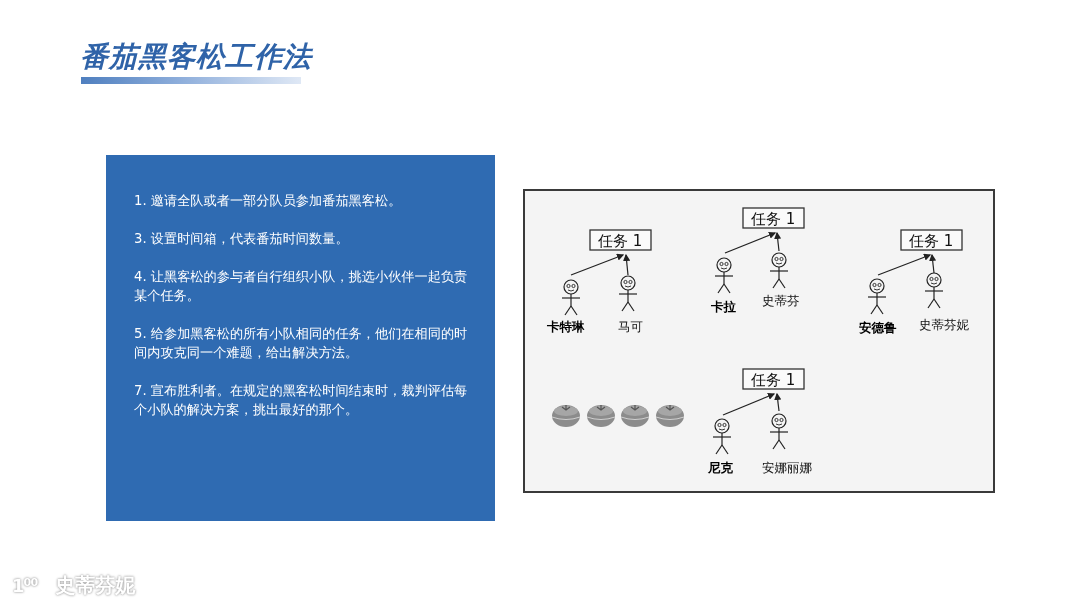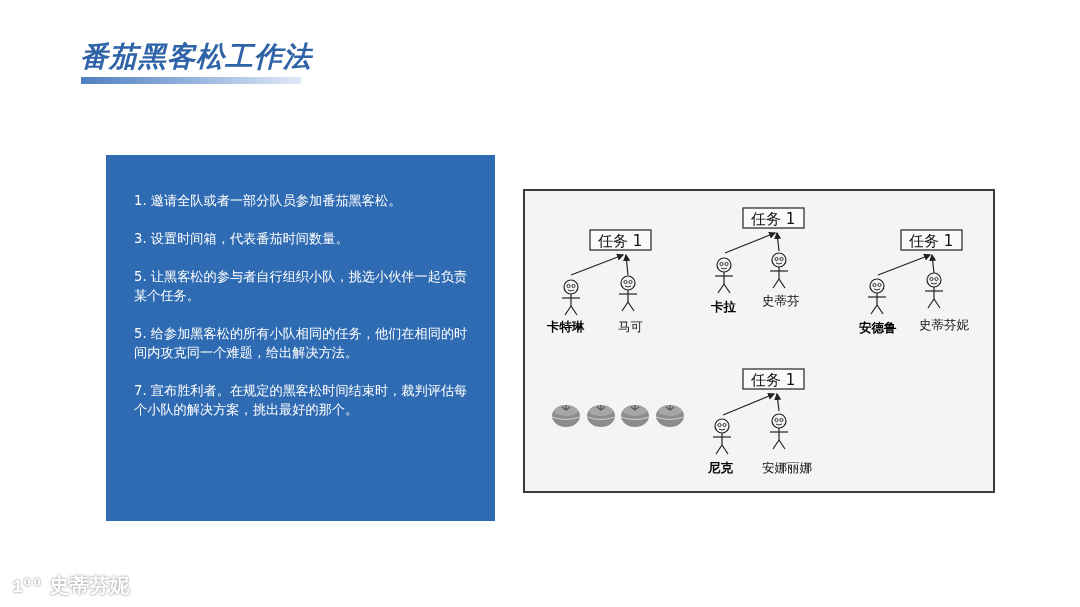--- a/index.html
+++ b/index.html
@@ -27,34 +27,34 @@
     box-sizing: border-box; border: 2px solid #3a3a3a; background: #f4f4f4;
   }
   .figure-box svg { position: absolute; left: 0; top: 0; }
   .task-label { font-family: "DejaVu Sans", sans-serif; font-size: 15px; fill: #111; }
   .name-bold { font-family: "DejaVu Serif", serif; font-size: 12.5px; font-weight: bold; fill: #000; }
   .name-reg { font-family: "DejaVu Serif", serif; font-size: 12.5px; fill: #111; }
   .watermark {
     position: absolute; left: 12px; top: 572px;
     font-size: 20px; color: #ffffff; font-weight: bold;
     text-shadow: 0 0 2px #9a9a9a, 0 0 3px #bdbdbd;
-    display: flex; align-items: center; gap: 8px; font-family: Liberation Mono, monospace;
+    display: flex; align-items: center; gap: 18px;
   }
   .wm-logo { font-size: 18px; letter-spacing: -1px; }
 </style>
 </head>
 <body>
 
 <div class="title">番茄黑客松工作法</div>
 <div class="title-underline"></div>
 
 <div class="steps-panel">
   <div class="step">1. 邀请全队或者一部分队员参加番茄黑客松。</div>
   <div class="step">3. 设置时间箱，代表番茄时间数量。</div>
-  <div class="step">5. 让黑客松的参与者自行组织小队，挑选小伙伴一起负责某个任务。</div>
+  <div class="step">4. 让黑客松的参与者自行组织小队，挑选小伙伴一起负责某个任务。</div>
   <div class="step">5. 给参加黑客松的所有小队相同的任务，他们在相同的时间内攻克同一个难题，给出解决方法。</div>
   <div class="step">7. 宣布胜利者。在规定的黑客松时间结束时，裁判评估每个小队的解决方案，挑出最好的那个。</div>
 </div>
 
 <div class="figure-box">
   <svg width="468" height="300" viewBox="0 0 468 300" xmlns="http://www.w3.org/2000/svg">
     <defs>
       <marker id="arr" markerWidth="6" markerHeight="6" refX="5" refY="3" orient="auto">
         <path d="M0,0 L6,3 L0,6 z" fill="#222"></path>
       </marker>

